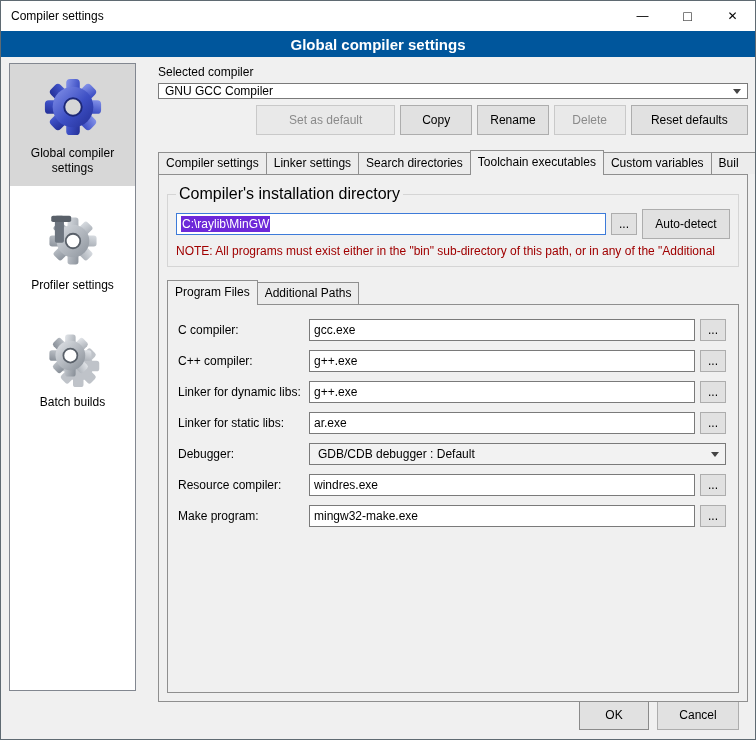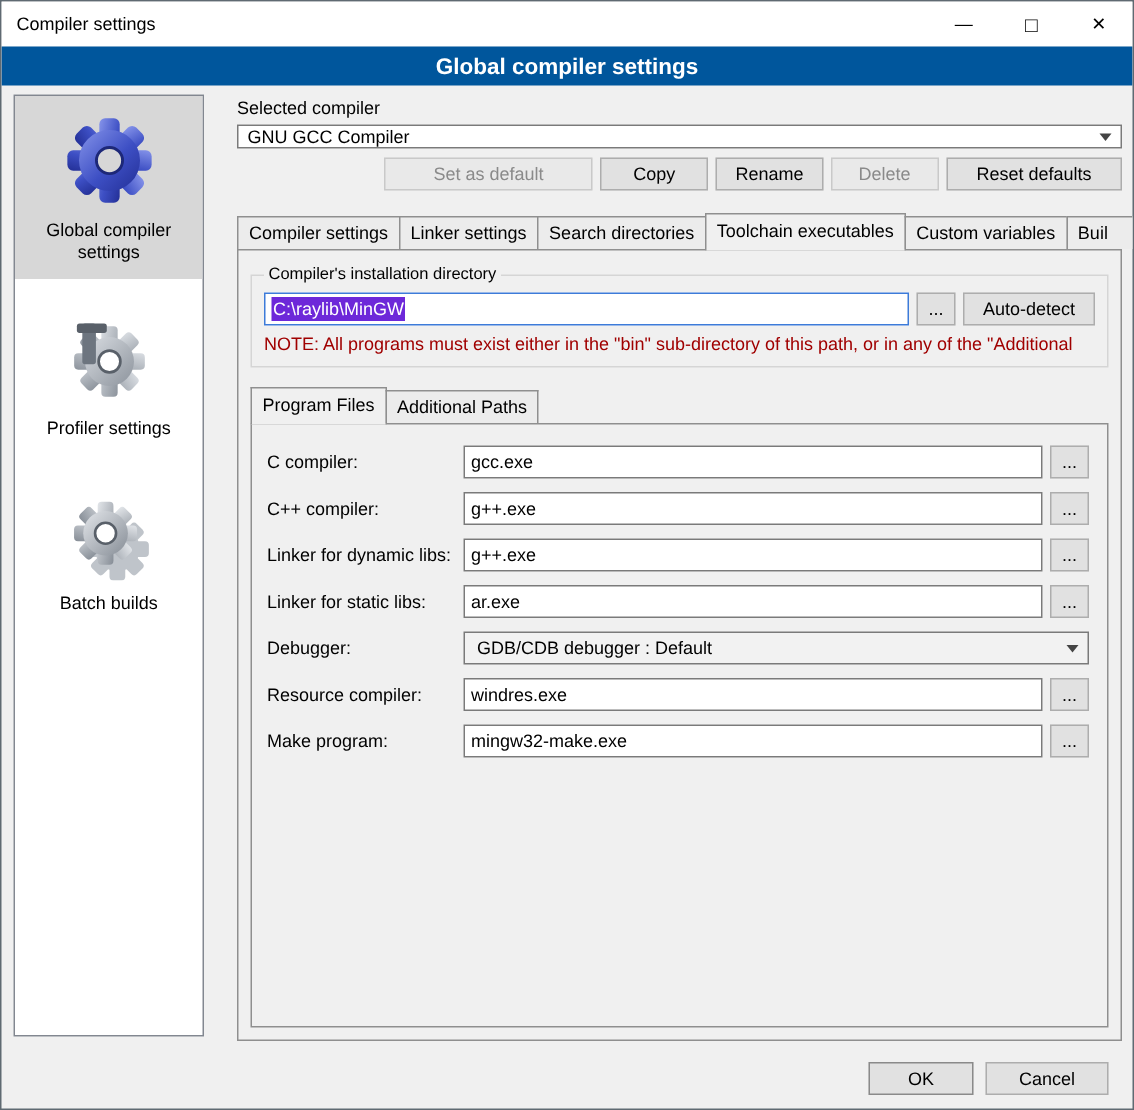--- a/index.html
+++ b/index.html
@@ -55,21 +55,21 @@
   .combo .caret {
     position:absolute; right:1px; top:1px; bottom:1px; width:18px;
     display:flex; align-items:center; justify-content:center;
   }
   .combo .caret::after {
     content:""; border-left:4px solid transparent; border-right:4px solid transparent;
     border-top:5px solid #444;
   }
   
   .btn {
-    height:22px; background:#e1e1e1; border:1px solid #adadad;
+    height:30px; background:#e1e1e1; border:1px solid #adadad;
     font-family: inherit; font-size:12px; padding:0 12px; cursor:default;
   }
   .btn.disabled { color:#8a8a8a; background:#e9e9e9; border-color:#c9c9c9; }
   .btn-row { display:flex; gap:5px; margin-top:6px; }
   .btn-row .first { margin-left:98px; width:140px; }
   .btn-row .mid { width:72px; }
   .btn-row .last { margin-left:auto; width:118px; }
   
   .tabstrip { display:flex; align-items:flex-end; margin-top:15px; position:relative; z-index:2; }
   .tab {
@@ -84,21 +84,21 @@
     font-size:8px; display:flex; align-items:center; justify-content:center; padding:0;
   }
   .tab-panel {
     border:1px solid #8f8f8f; background:#f0f0f0; flex:0 0 auto;
     height:528px; padding:8px; display:flex; flex-direction:column; position:relative; z-index:1;
   }
   
   fieldset {
     border:1px solid #d5d5d5; padding:6px 8px 8px; margin-top:2px;
   }
-  legend { padding:0 3px; font-size:11px; }
+  legend { padding:0 3px; font-size:16px; }
   .dir-row { display:flex; gap:5px; align-items:center; }
   .text-input {
     height:22px; border:1px solid #7a7a7a; background:#fff;
     display:flex; align-items:center; padding:0 4px; flex:1; overflow:hidden; white-space:nowrap;
   }
   .text-input.focused { border-color:#3d7bd9; }
   .sel { background:#3399ff; color:#fff; padding:1px 1px; }
   .dots-btn { width:26px; height:22px; flex:0 0 auto; padding:0; }
   .autodetect-btn { width:88px; flex:0 0 auto; }
   .note { margin-top:5px; color:#a00000; white-space:nowrap; overflow:hidden; }

